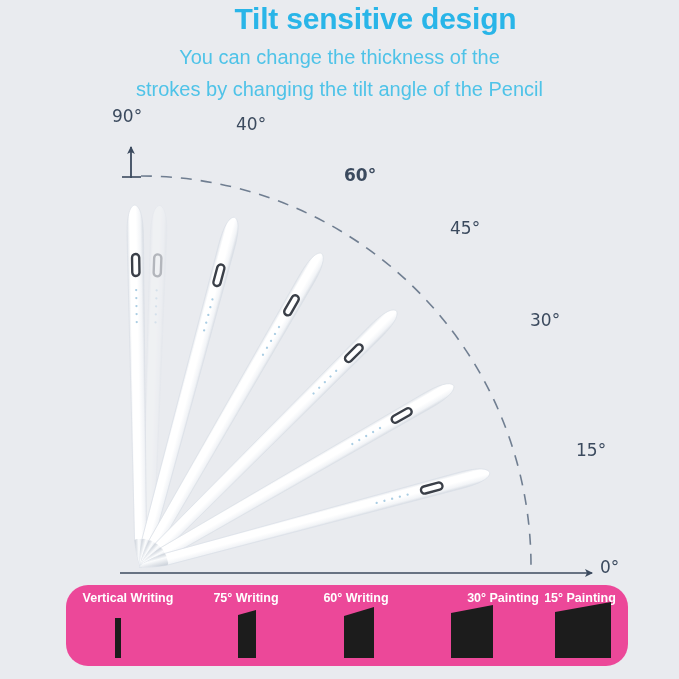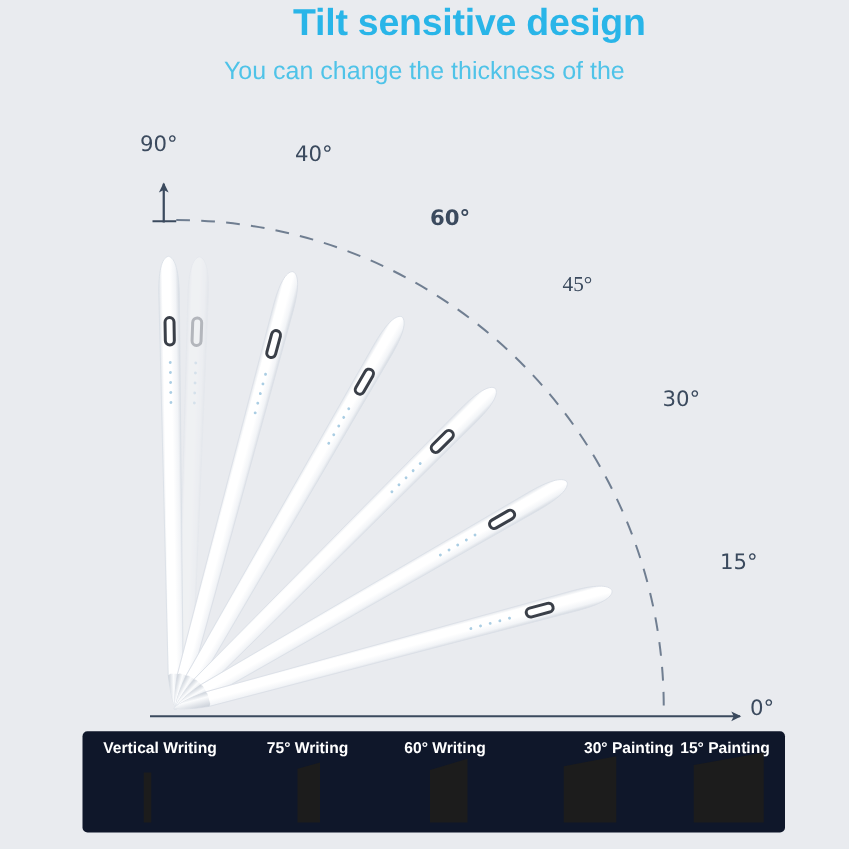--- a/index.html
+++ b/index.html
@@ -59,41 +59,42 @@
     font-family: "DejaVu Sans", sans-serif;
     white-space: nowrap;
     pointer-events: none;
   }
   #bluebar {
     position: absolute;
     left: 66px;
     top: 585px;
     width: 562px;
     height: 81px;
-    background: #0f172a;
-    border-radius: 4px;
+    background: #ec4899;
+    border-radius: 22px;
   }
   .barlabel {
     position: absolute;
     top: 6px;
     color: #ffffff;
     font-size: 12.5px;
     font-weight: bold;
     white-space: nowrap;
     text-align: center;
     transform: translateX(-50%);
   }
 </style>
 </head>
 <body>
 
 <div id="stage">
 
   <div class="hdr" id="title">Tilt sensitive design</div>
   <div class="hdr" id="sub1">You can change the thickness of the</div>
+  <div class="hdr" id="sub2">strokes by changing the tilt angle of the Pencil</div>
 
   <svg class="layer" id="diagram-svg" viewBox="0 0 679 679">
     <defs>
       <linearGradient id="penGrad" x1="0" y1="0" x2="1" y2="0">
         <stop offset="0%" stop-color="#dfe3e9"></stop>
         <stop offset="18%" stop-color="#ffffff"></stop>
         <stop offset="55%" stop-color="#ffffff"></stop>
         <stop offset="82%" stop-color="#f2f4f7"></stop>
         <stop offset="100%" stop-color="#d6dbe2"></stop>
       </linearGradient>
@@ -158,21 +159,21 @@
       </g>
       <g transform="translate(141,566) rotate(75)">
         <use href="#pencilShape"></use>
       </g>
     </g>
   </svg>
 
   <div class="anglelabel" style="left:112px; top:106px;">90°</div>
   <div class="anglelabel" style="left:236px; top:114px;">40°</div>
   <div class="anglelabel" style="left:344px; top:165px;font-weight:bold;">60°</div>
-  <div class="anglelabel" style="left:450px; top:218px;font-family:Liberation Serif, serif;">45°</div>
+  <div class="anglelabel" style="left:450px; top:218px;">45°</div>
   <div class="anglelabel" style="left:530px; top:310px;">30°</div>
   <div class="anglelabel" style="left:576px; top:440px;">15°</div>
   <div class="anglelabel" style="left:600px; top:557px;">0°</div>
 
   <div id="bluebar">
     <div class="barlabel" style="left:62px;">Vertical Writing</div>
     <div class="barlabel" style="left:180px;">75° Writing</div>
     <div class="barlabel" style="left:290px;">60° Writing</div>
     <div class="barlabel" style="left:399px;margin-left:38px;">30° Painting</div>
     <div class="barlabel" style="left:514px;">15° Painting</div>

